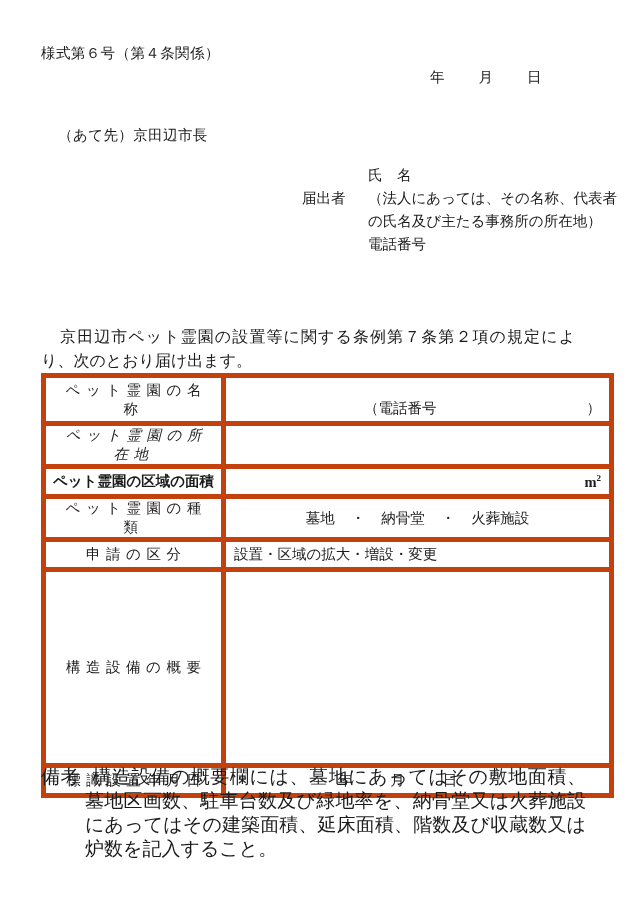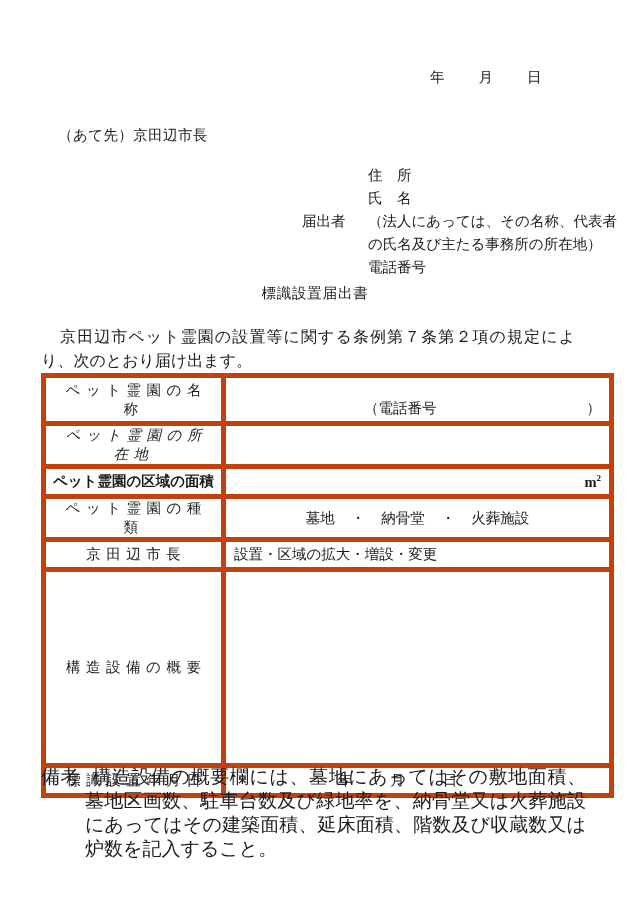--- a/index.html
+++ b/index.html
@@ -205,46 +205,43 @@
     text-align: justify;
     text-justify: inter-ideograph;
   }
   .remarks .rlabel { margin-right: 12px; }
 </style>
 </head>
 <body>
 
 <div class="page">
 
+  <div class="form-no">様式第６号（第４条関係）</div>
 
   <div class="date-line">
     <span class="d-y">年</span><span class="d-m">月</span><span class="d-d">日</span>
   </div>
 
   <div class="addressee">（あて先）京田辺市長</div>
 
   <div class="submitter">
-    <span class="row">
-      <span class="label-col"></span><span class="val-col">住　所</span>
-    </span>
     <span class="row">
       <span class="label-col"></span><span class="val-col">氏　名</span>
     </span>
     <span class="row">
       <span class="label-col">届出者</span><span class="val-col">（法人にあっては、その名称、代表者</span>
     </span>
     <span class="row">
       <span class="label-col"></span><span class="val-col">の氏名及び主たる事務所の所在地）</span>
     </span>
     <span class="row">
       <span class="label-col"></span><span class="val-col">電話番号</span>
     </span>
   </div>
 
-  <div class="doc-title">標識設置届出書</div>
 
   <div class="intro"><span class="indent"></span><span>京田辺市ペット霊園の設置等に関する条例第７条第２項の規定により、次のとおり届け出ます。</span></div>
 
   <table class="form-table">
     <tbody>
       <tr class="r-name">
         <td class="lbl">
           <span class="spread">ペット霊園の名称</span>
         </td>
         <td class="val">
@@ -272,21 +269,21 @@
         <td class="lbl">
           <span class="spread">ペット霊園の種類</span>
         </td>
         <td class="val">
           <span class="opts-wide"><span>墓地</span><span class="sep">・</span><span>納骨堂</span><span class="sep">・</span><span>火葬施設</span></span>
         </td>
       </tr>
 
       <tr class="r-kubun">
         <td class="lbl">
-          <span class="spread">京田辺市長</span>
+          <span class="spread">申請の区分</span>
         </td>
         <td class="val">
           <span class="opts-tight">設置・区域の拡大・増設・変更</span>
         </td>
       </tr>
 
       <tr class="r-struct">
         <td class="lbl">
           <span class="spread">構造設備の概要</span>
         </td>

